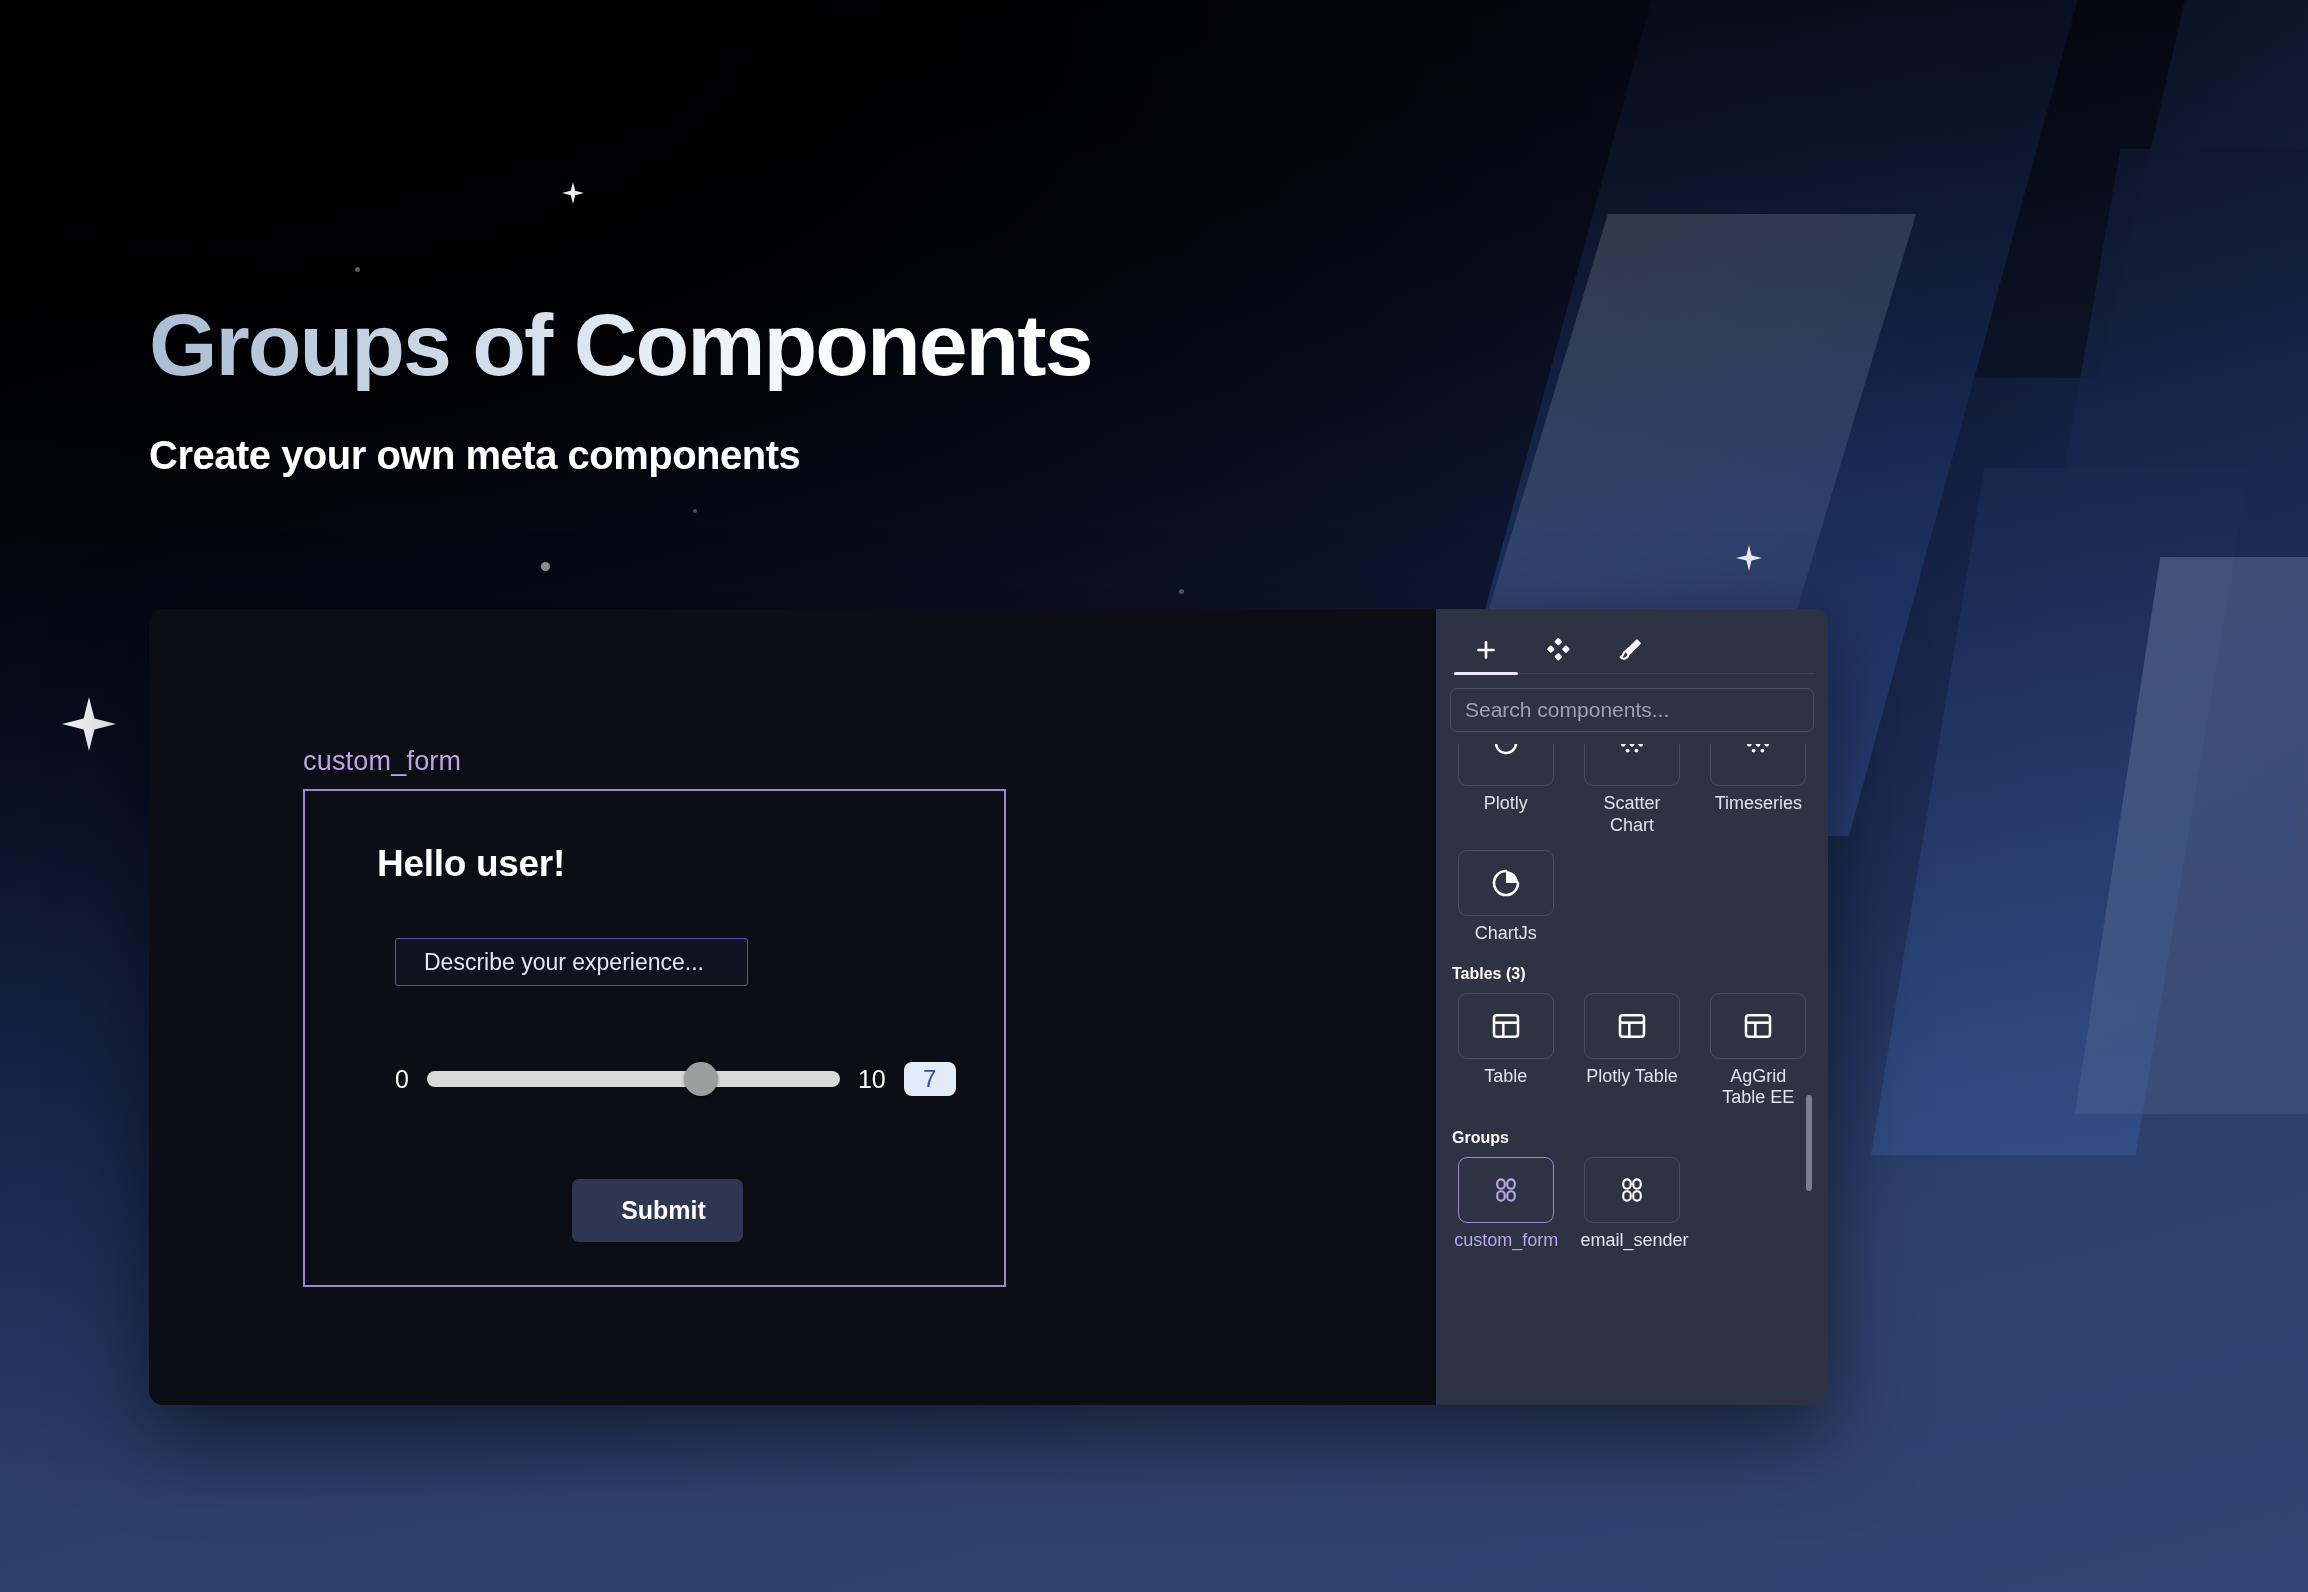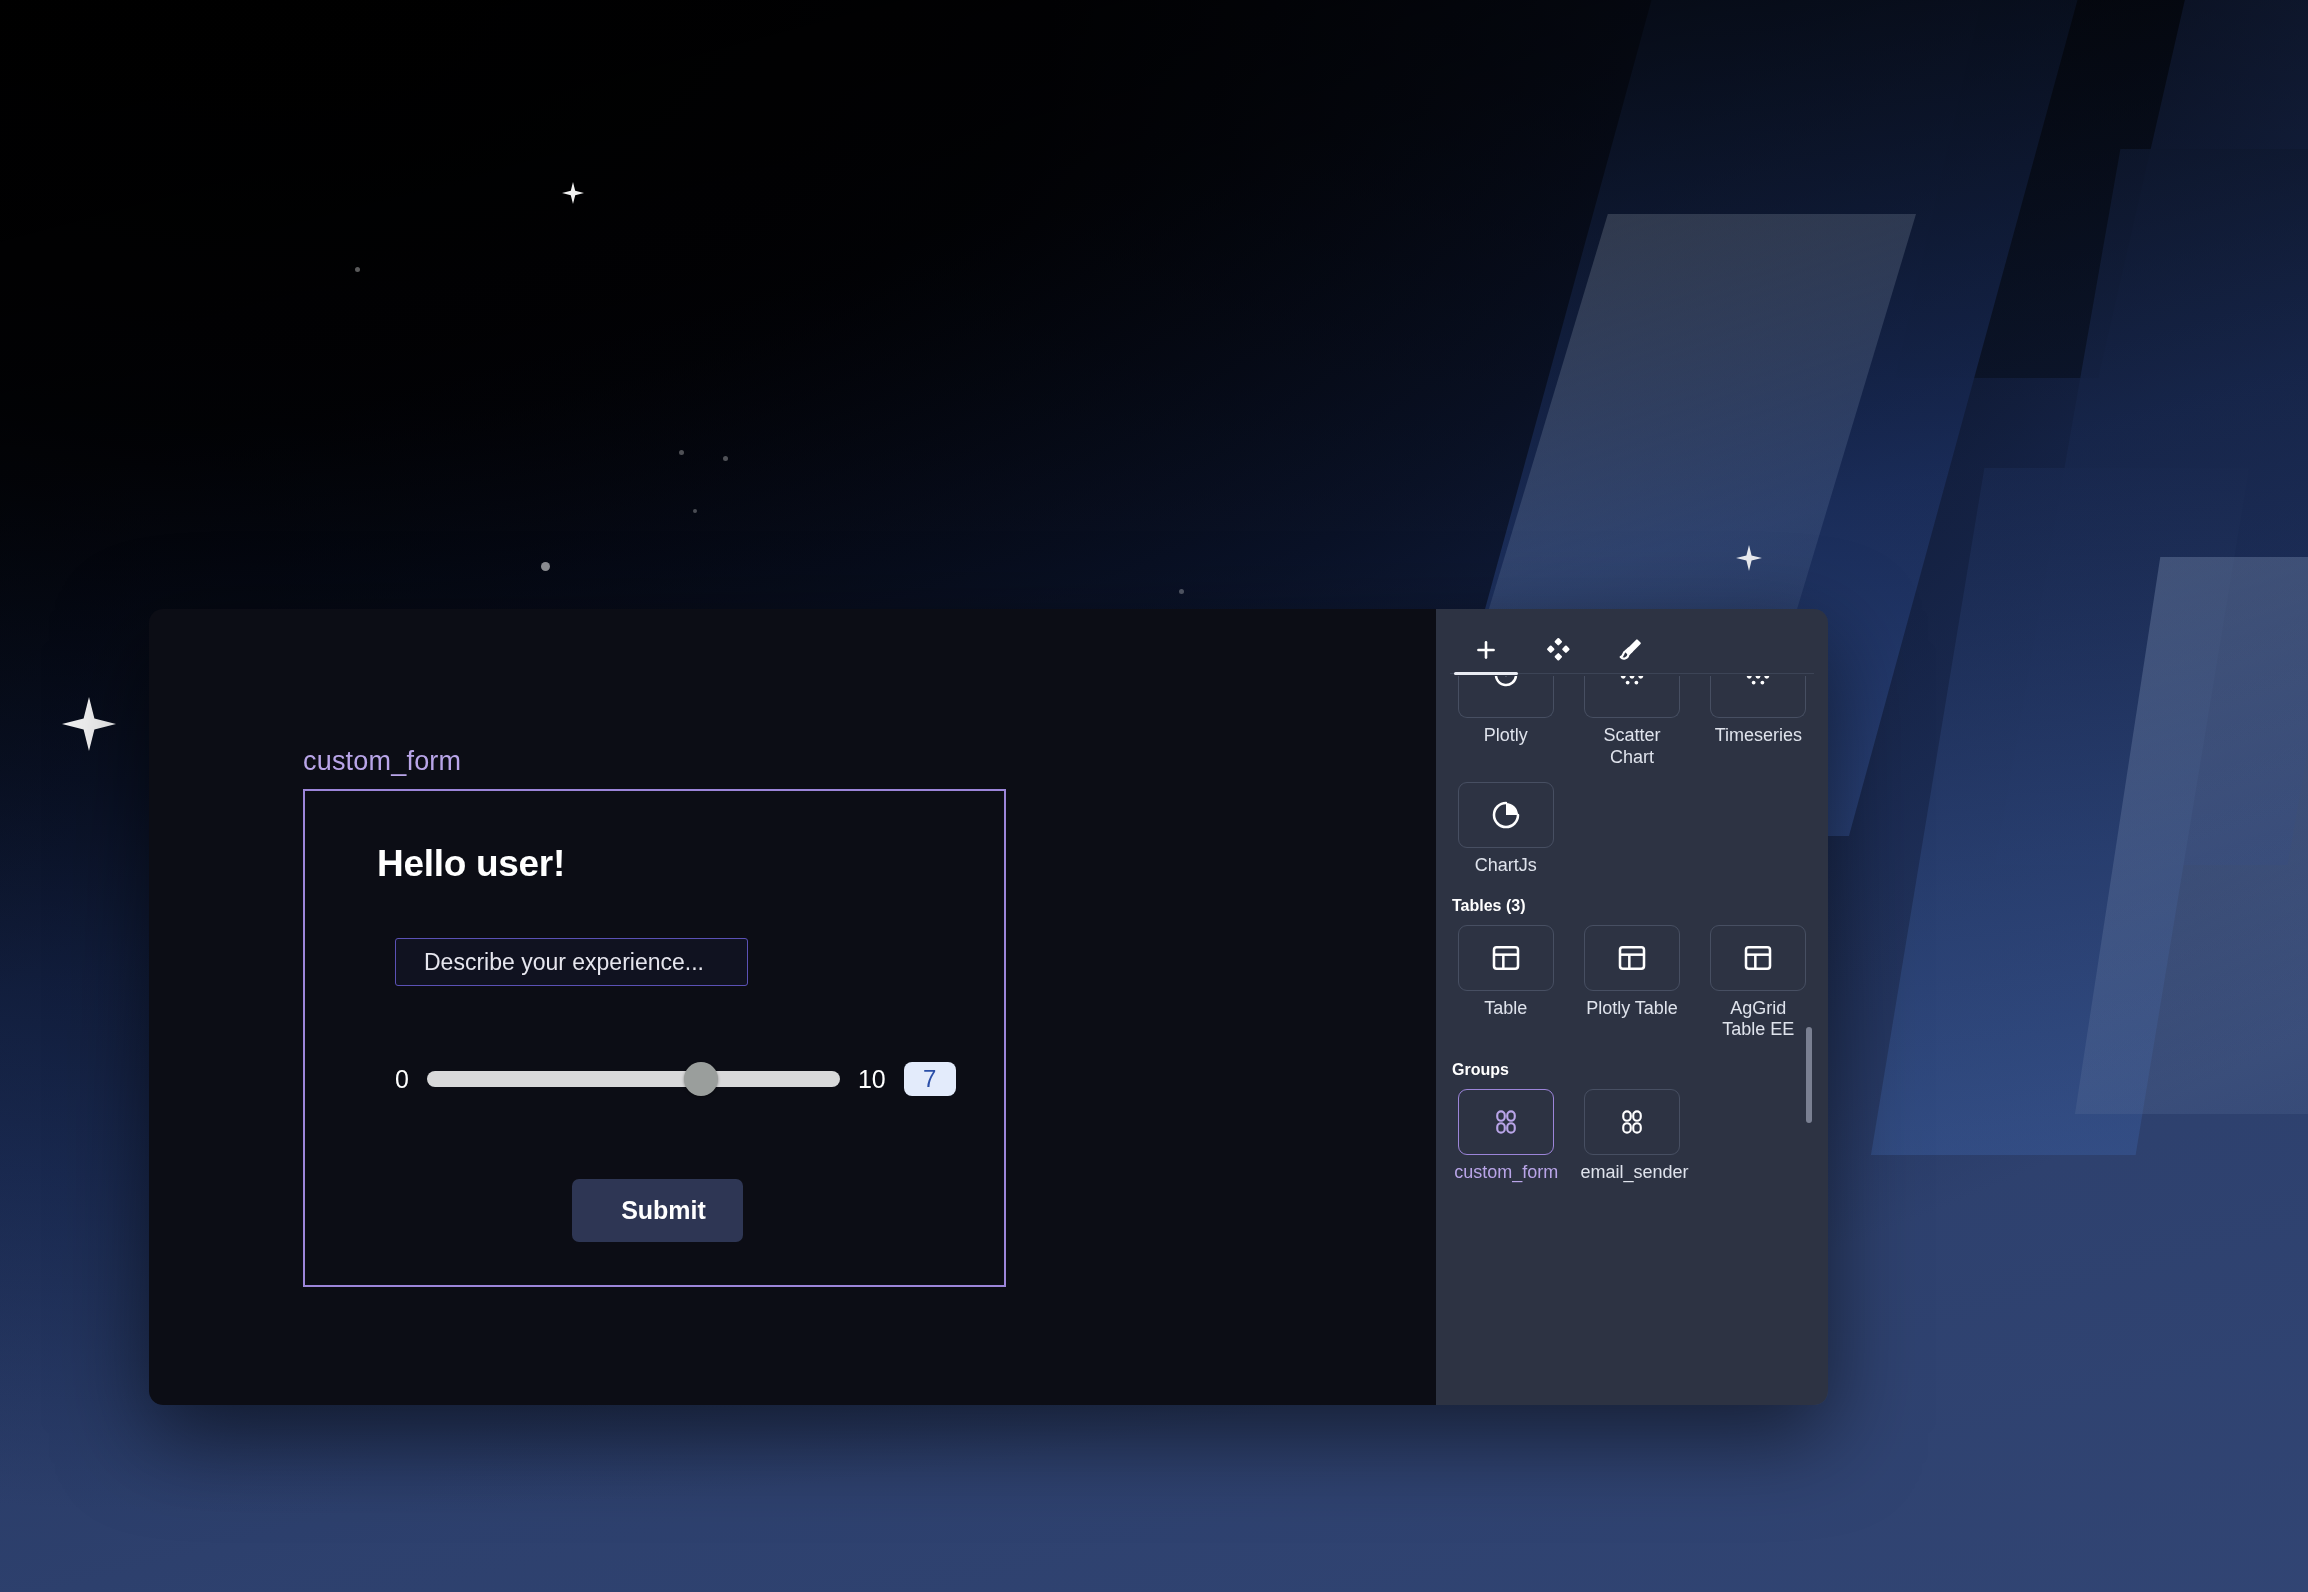--- a/index.html
+++ b/index.html
@@ -340,20 +340,24 @@
   <div class="dot" style="left:541px; top:562px; width:9px; height:9px;"></div>
   <div class="dot" style="left:355px; top:267px; width:5px; height:5px; background:rgba(255,255,255,.35);"></div>
   <div class="dot" style="left:679px; top:450px; width:5px; height:5px; background:rgba(255,255,255,.3);"></div>
   <div class="dot" style="left:723px; top:456px; width:5px; height:5px; background:rgba(255,255,255,.3);"></div>
   <div class="dot" style="left:693px; top:509px; width:4px; height:4px; background:rgba(255,255,255,.28);"></div>
   <div class="dot" style="left:1179px; top:589px; width:5px; height:5px; background:rgba(255,255,255,.3);"></div>
   <div class="dot" style="left:1346px; top:1269px; width:5px; height:5px; background:rgba(255,255,255,.28);"></div>
   <div class="dot" style="left:1386px; top:1323px; width:4px; height:4px; background:rgba(255,255,255,.22);"></div>
   <div class="dot" style="left:1175px; top:1035px; width:4px; height:4px; background:rgba(255,255,255,.22);"></div>
 
+  <div class="headings">
+    <div class="hero-title">Groups of Components</div>
+    <div class="hero-subtitle">Create your own meta components</div>
+  </div>
 
   <div class="app-window">
 
     <div class="canvas">
       <div class="group-wrap">
         <div class="group-name">custom_form</div>
         <div class="group-box">
 
           <div class="greeting">Hello user!</div>
 
@@ -398,20 +402,23 @@
           <span>
             <svg width="26" height="26" viewBox="0 0 24 24" fill="none" stroke="#ffffff" stroke-width="2" stroke-linejoin="round" stroke-linecap="round">
               <path d="M18.4 3.2 21 5.8l-7.6 7.6-2.6-2.6z" fill="#ffffff"></path>
               <path d="M10.6 10.6 13.4 13.4l-2.2 2.2-2.8-2.8z" fill="#ffffff"></path>
               <path d="M8.4 12.8c-1.6.6-2.4 1.8-2.8 3.4-.3 1.2-1 1.8-2.2 2.2 1 1.2 2.6 1.8 4 1.4 1.8-.5 3-2 3.2-3.8z"></path>
             </svg>
           </span>
         </div>
       </div>
 
+      <div class="search-wrap">
+        <input class="search-input" type="text" placeholder="Search components..." style="">
+      </div>
 
       <div class="palette">
 
         <div class="tile-grid clipped-row">
           <div class="tile">
             <div class="tile-icon">
               <svg width="30" height="30" viewBox="0 0 24 24" fill="none" stroke="#ffffff" stroke-width="2" stroke-linecap="round">
                 <path d="M20 12a8 8 0 1 1-3.2-6.4"></path>
                 <line x1="12" y1="12" x2="12" y2="4"></line>
               </svg>

